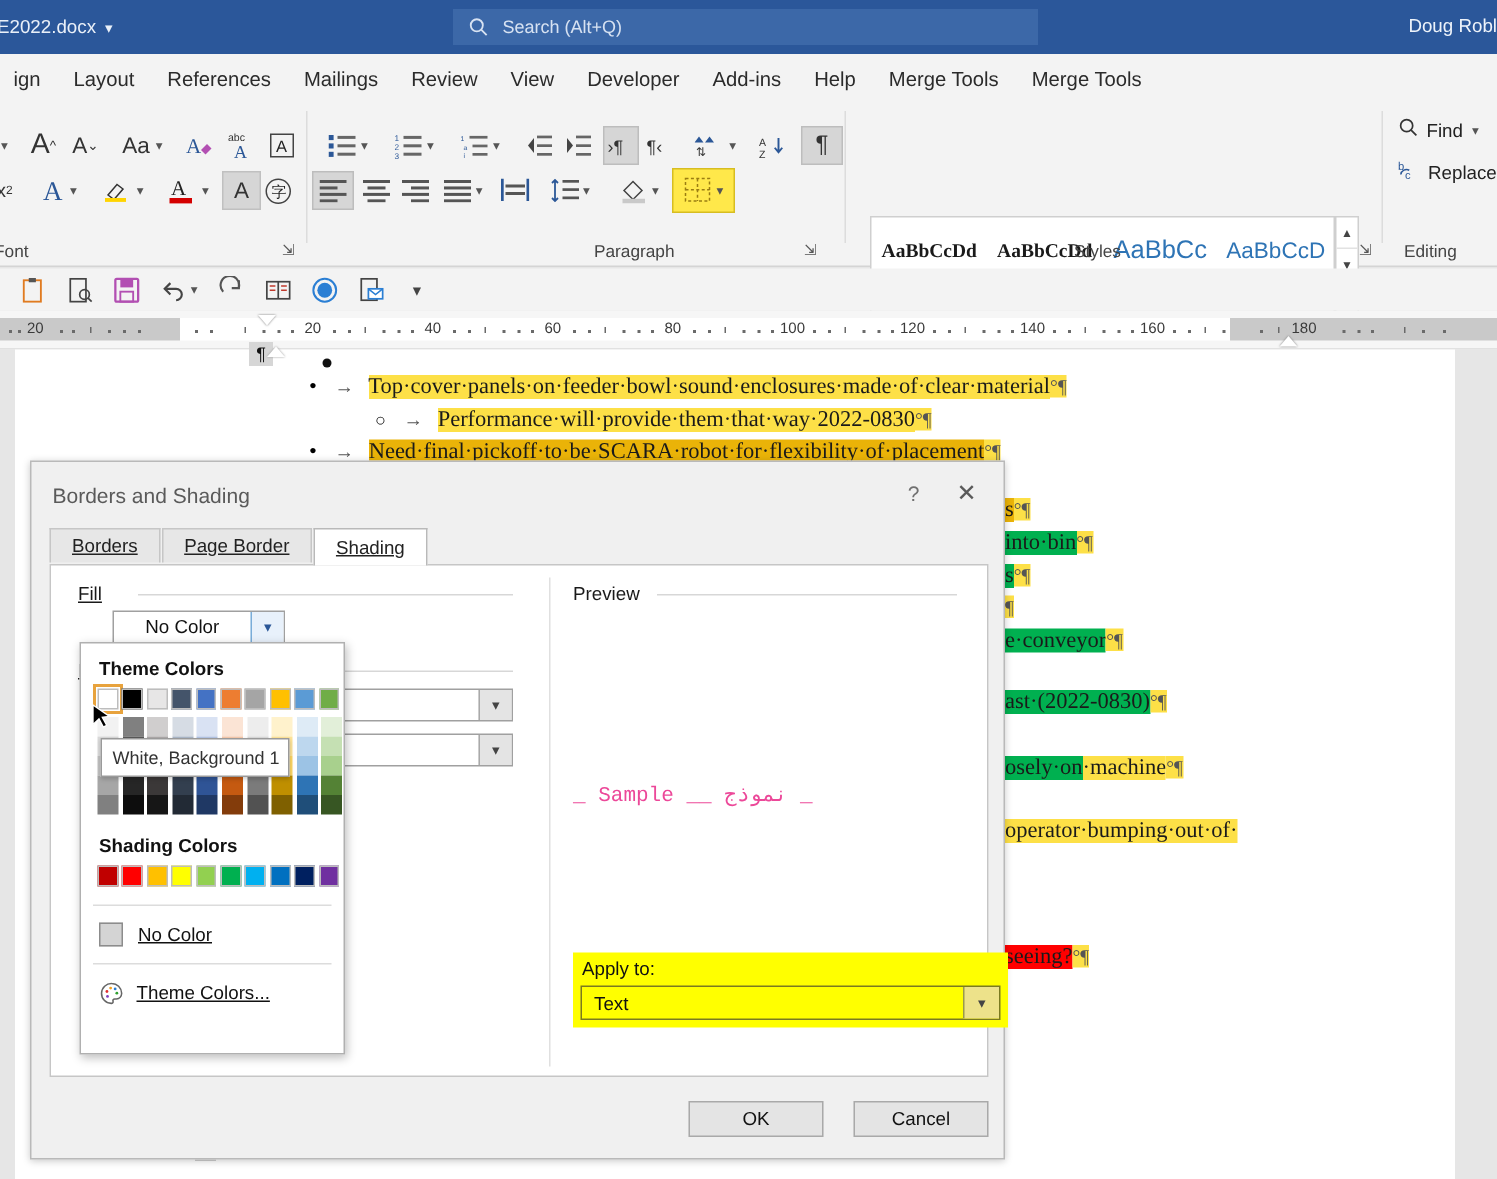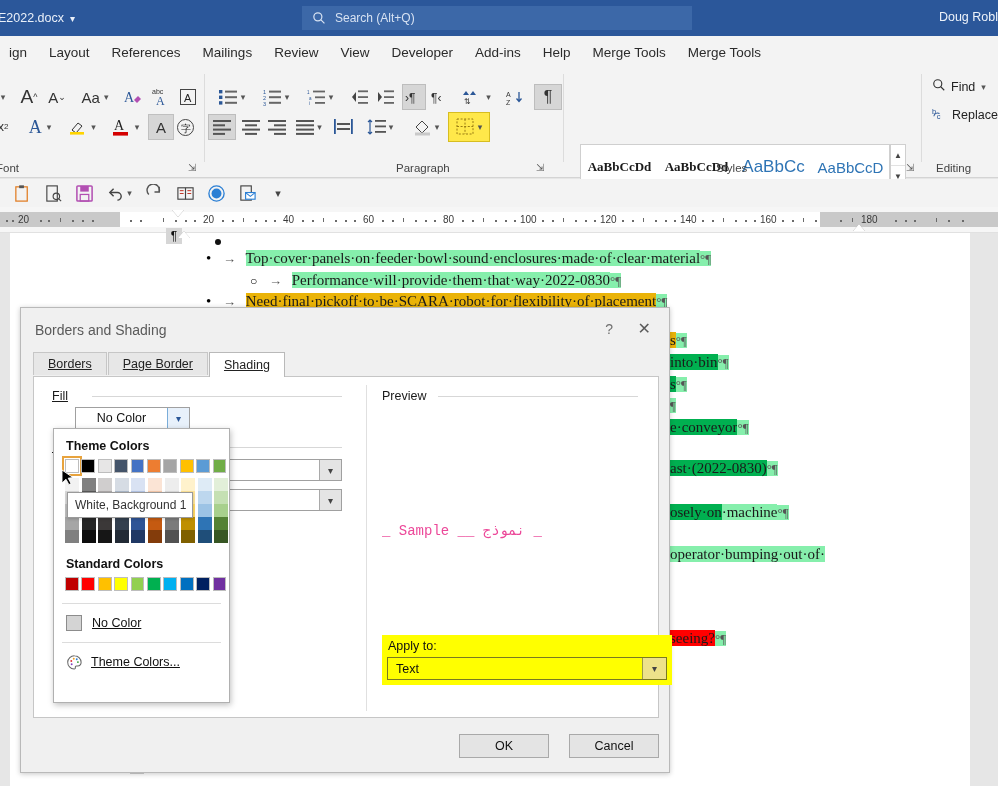--- a/index.html
+++ b/index.html
@@ -74,21 +74,21 @@
   .r-white { background:#ffffff; }
   .r-num { position:absolute; top:7px; font-size:10px; color:#3a3a3a; }
   .r-tick { position:absolute; top:11px; width:1px; height:4px; background:#6a6a6a; }
   .r-dot { position:absolute; top:12.5px; width:2px; height:2px; background:#6a6a6a; }
 
   
   #doc-area { position:absolute; left:0; top:233px; width:998px; height:553px; background:#e6e6e6; }
   #page { position:absolute; left:10px; top:0px; width:960px; height:553px; background:#ffffff; }
   .dline { position:absolute; white-space:nowrap; font-family:"Liberation Serif", serif; font-size:15px; }
   .hl-yellow { background:#eab308; }
-  .hl-gray   { background:#86efac; }
+  .hl-gray   { background:#fde047; }
   .hl-green  { background:#00b050;margin-top:42px; }
   .hl-red    { background:#ff0000; }
   .bullet { color:#000; }
   .pil { color:#555; font-size:13px; }
 
   
   #dialog {
     position:absolute; left:20px; top:307px; width:650px; height:466px;
     background:#f0f0f0; border:1px solid #b9b9b9; box-shadow:0 1px 5px rgba(0,0,0,.22);
   }
@@ -799,21 +799,21 @@
       </div>
       <div class="var-col">
         <div style="background: rgb(226, 239, 217);"></div>
         <div style="background: rgb(197, 224, 179);"></div>
         <div style="background: rgb(168, 208, 141);"></div>
         <div style="background: rgb(84, 130, 53);"></div>
         <div style="background: rgb(55, 86, 35);"></div>
       </div>
     </div>
 
-  <div class="pk-head" style="padding-top:14px;">Standard Colors</div>
+  <div class="pk-head" style="padding-top:14px;">Shading Colors</div>
   <div class="sw-row" id="standard-row">
       <div class="sw" style="background: rgb(192, 0, 0); border: 1px solid rgb(189, 189, 189);"></div>
       <div class="sw" style="background: rgb(255, 0, 0); border: 1px solid rgb(189, 189, 189);"></div>
       <div class="sw" style="background: rgb(255, 192, 0); border: 1px solid rgb(189, 189, 189);"></div>
       <div class="sw" style="background: rgb(255, 255, 0); border: 1px solid rgb(189, 189, 189);"></div>
       <div class="sw" style="background: rgb(146, 208, 80); border: 1px solid rgb(189, 189, 189);"></div>
       <div class="sw" style="background: rgb(0, 176, 80); border: 1px solid rgb(189, 189, 189);"></div>
       <div class="sw" style="background: rgb(0, 176, 240); border: 1px solid rgb(189, 189, 189);"></div>
       <div class="sw" style="background: rgb(0, 112, 192); border: 1px solid rgb(189, 189, 189);"></div>
       <div class="sw" style="background: rgb(0, 32, 96); border: 1px solid rgb(189, 189, 189);"></div>

